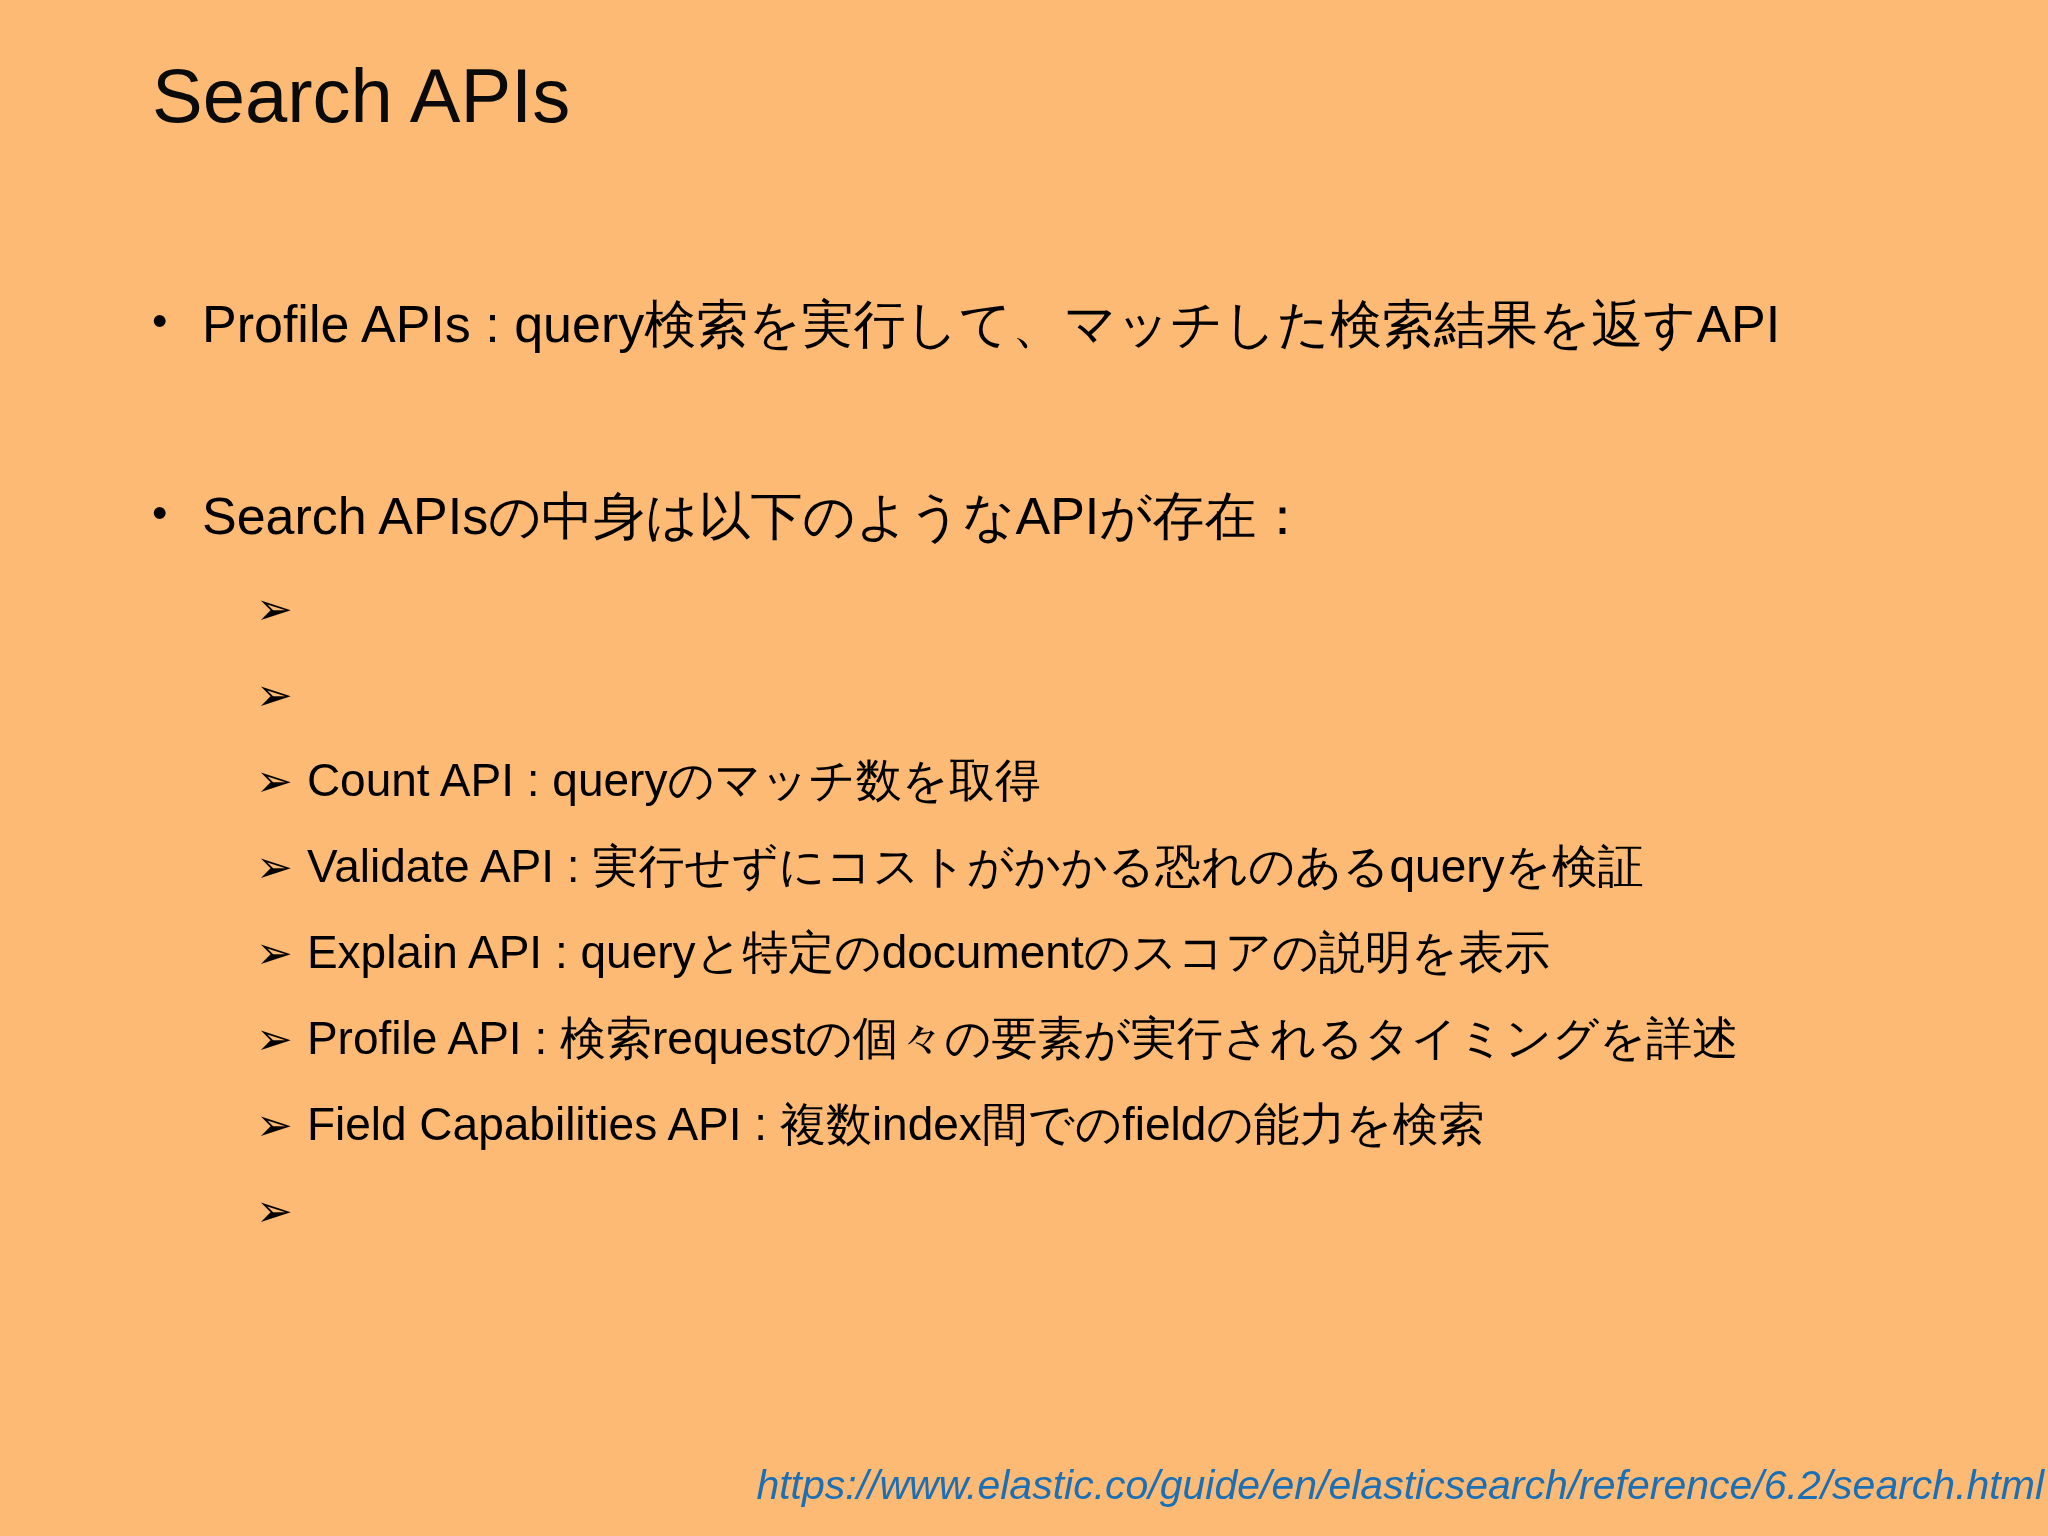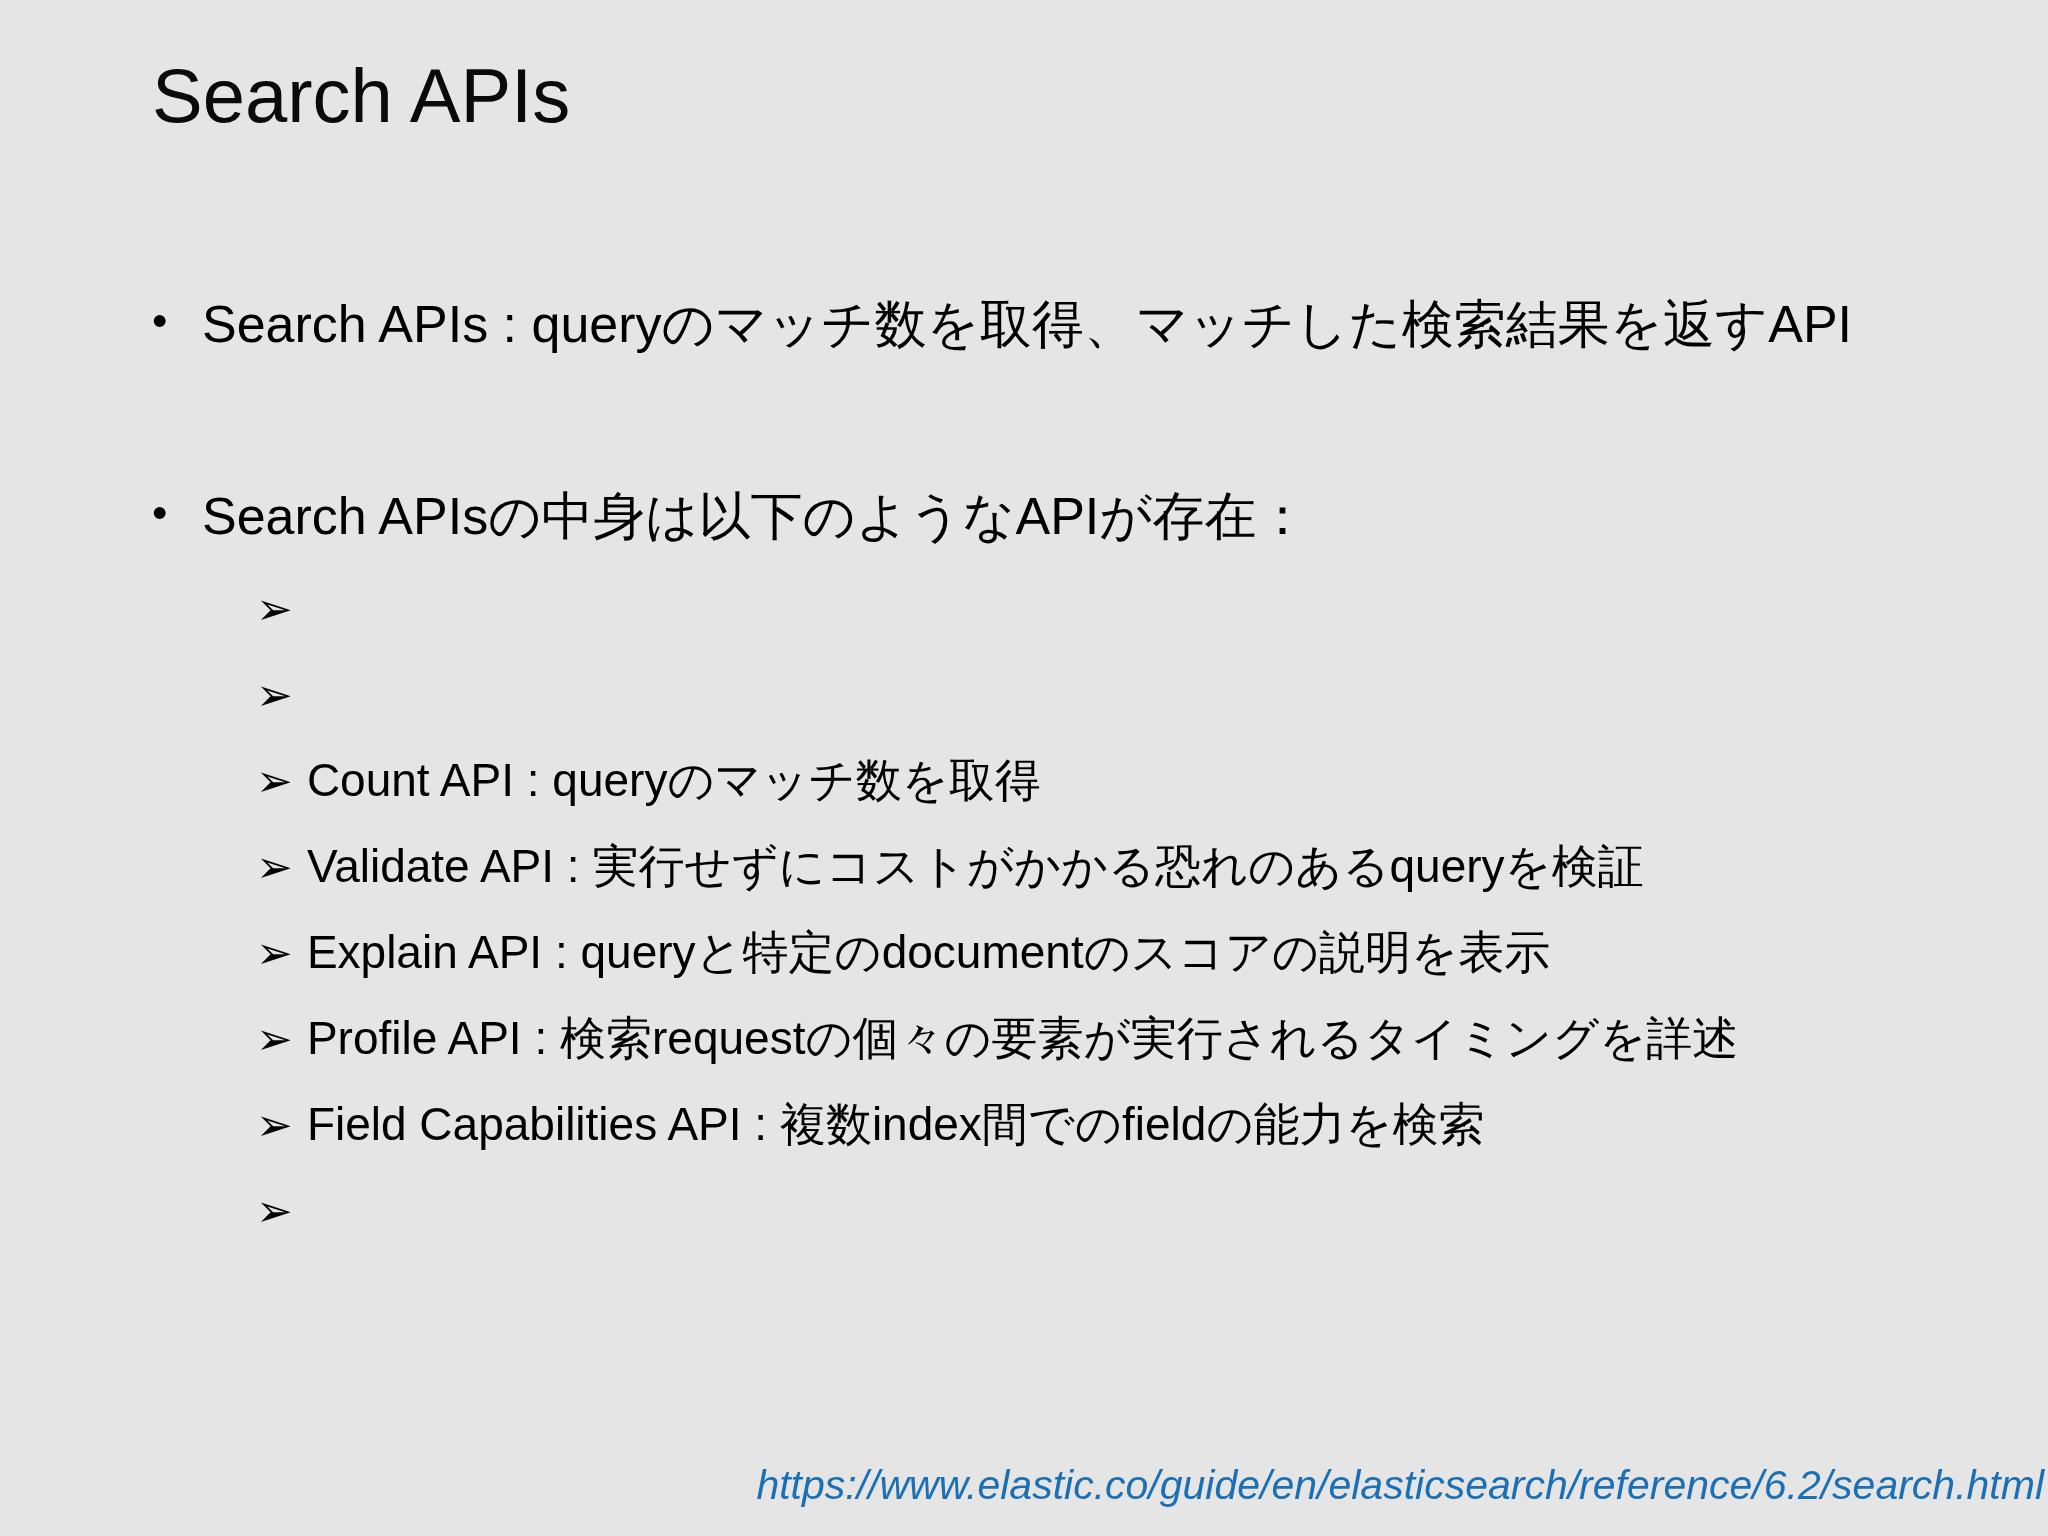--- a/index.html
+++ b/index.html
@@ -4,21 +4,21 @@
 <style>
   html, body {
     margin: 0;
     padding: 0;
     background: #ffffff;
   }
   .slide {
     position: relative;
     width: 2048px;
     height: 1536px;
-    background: #e5e5e5;
+    background: #fdba74;
     font-family: "Liberation Sans", "DejaVu Sans", sans-serif;
     color: #000000;
     overflow: hidden;
   }
   .title {
     position: absolute;
     left: 152px;
     top: 52px;
     margin: 0;
     font-size: 76px;
@@ -73,21 +73,21 @@
 </style>
 </head>
 <body>
 
 <div class="slide">
 
   <h1 class="title">Search APIs</h1>
 
   <div class="bullet bullet-1">
     <span class="dot">•</span>
-    <span>Search APIs : queryのマッチ数を取得、マッチした検索結果を返すAPI</span>
+    <span>Profile APIs : query検索を実行して、マッチした検索結果を返すAPI</span>
   </div>
 
   <div class="bullet bullet-2">
     <span class="dot">•</span>
     <span>Search APIsの中身は以下のようなAPIが存在：</span>
   </div>
 
   <div class="subs">
     <div class="sub">
       <span class="arrow">➢</span>

